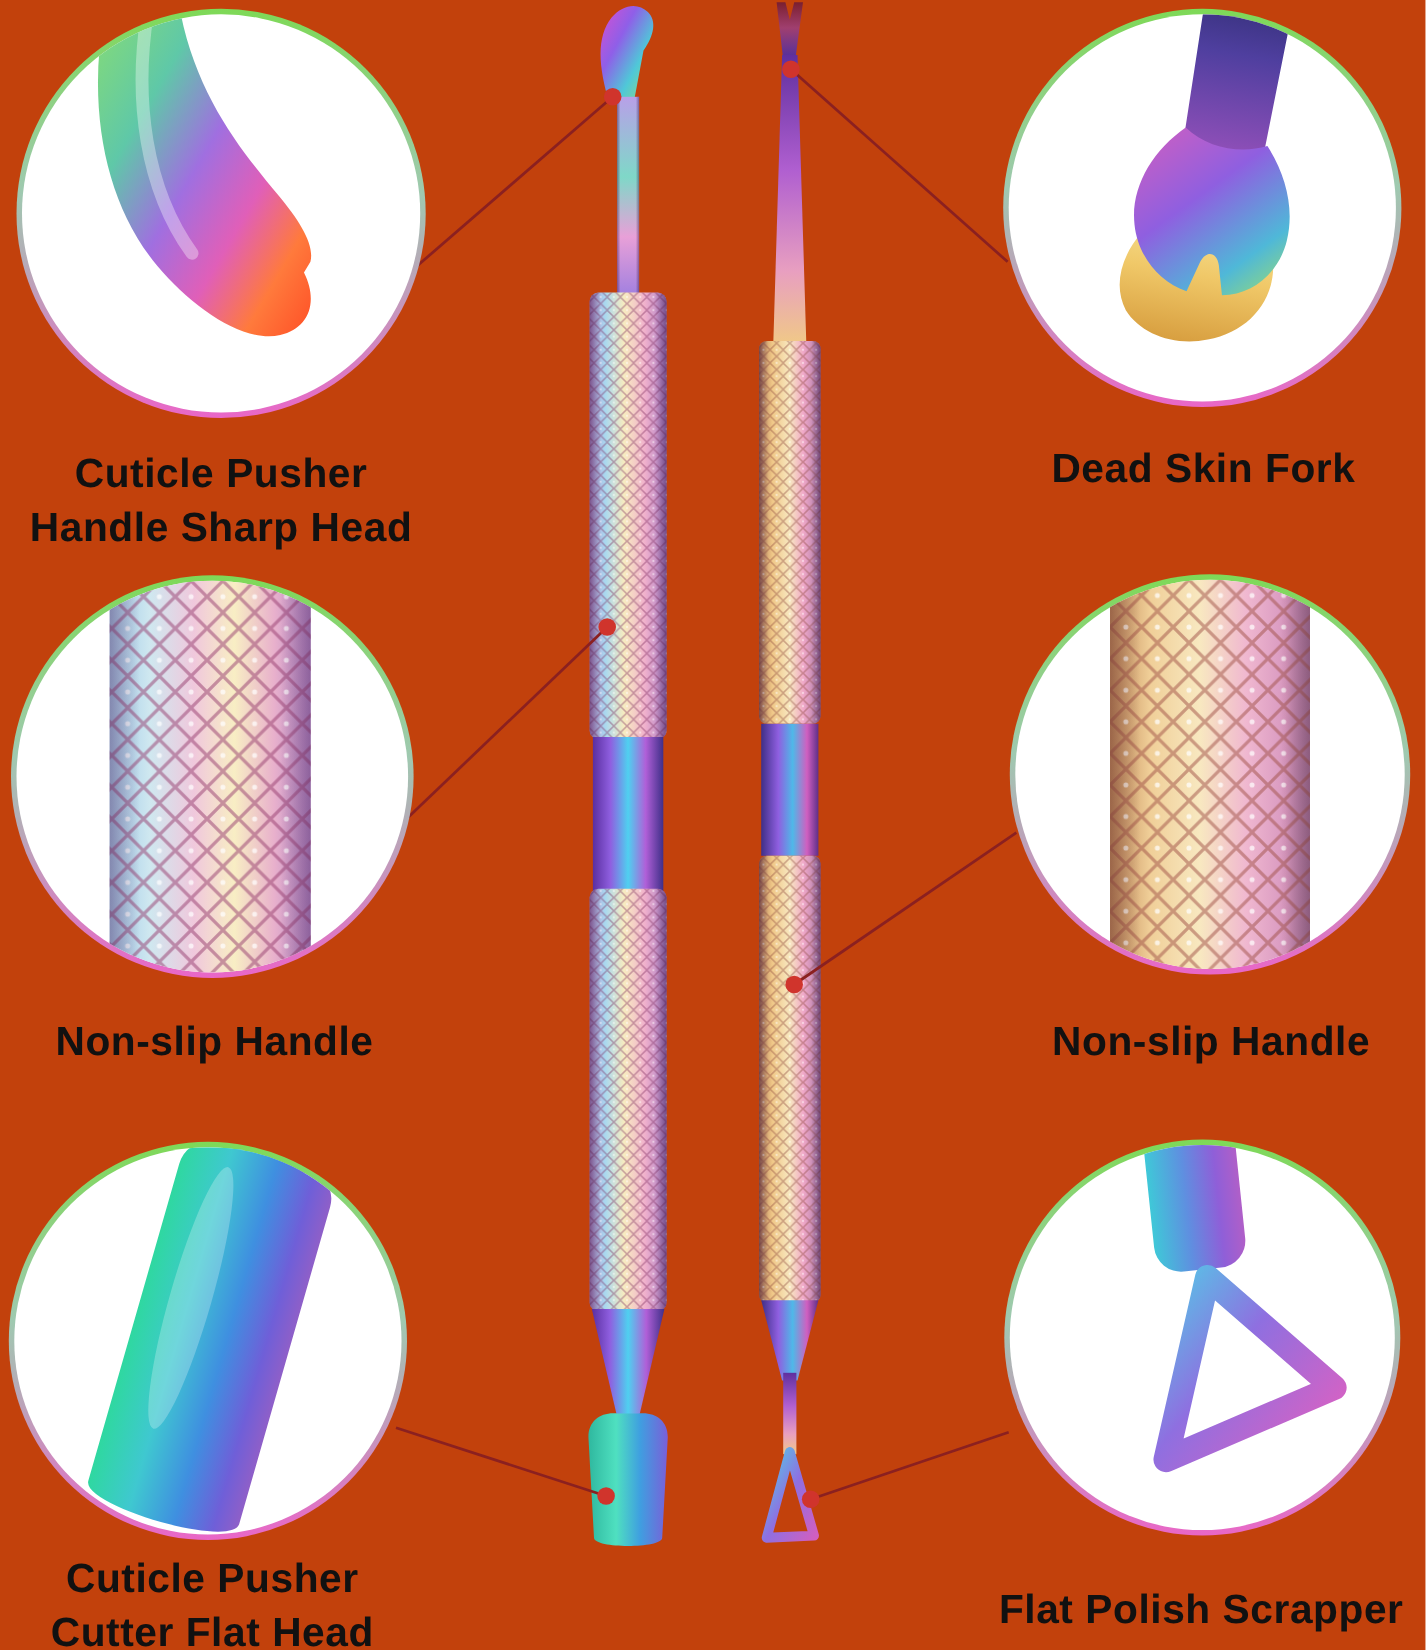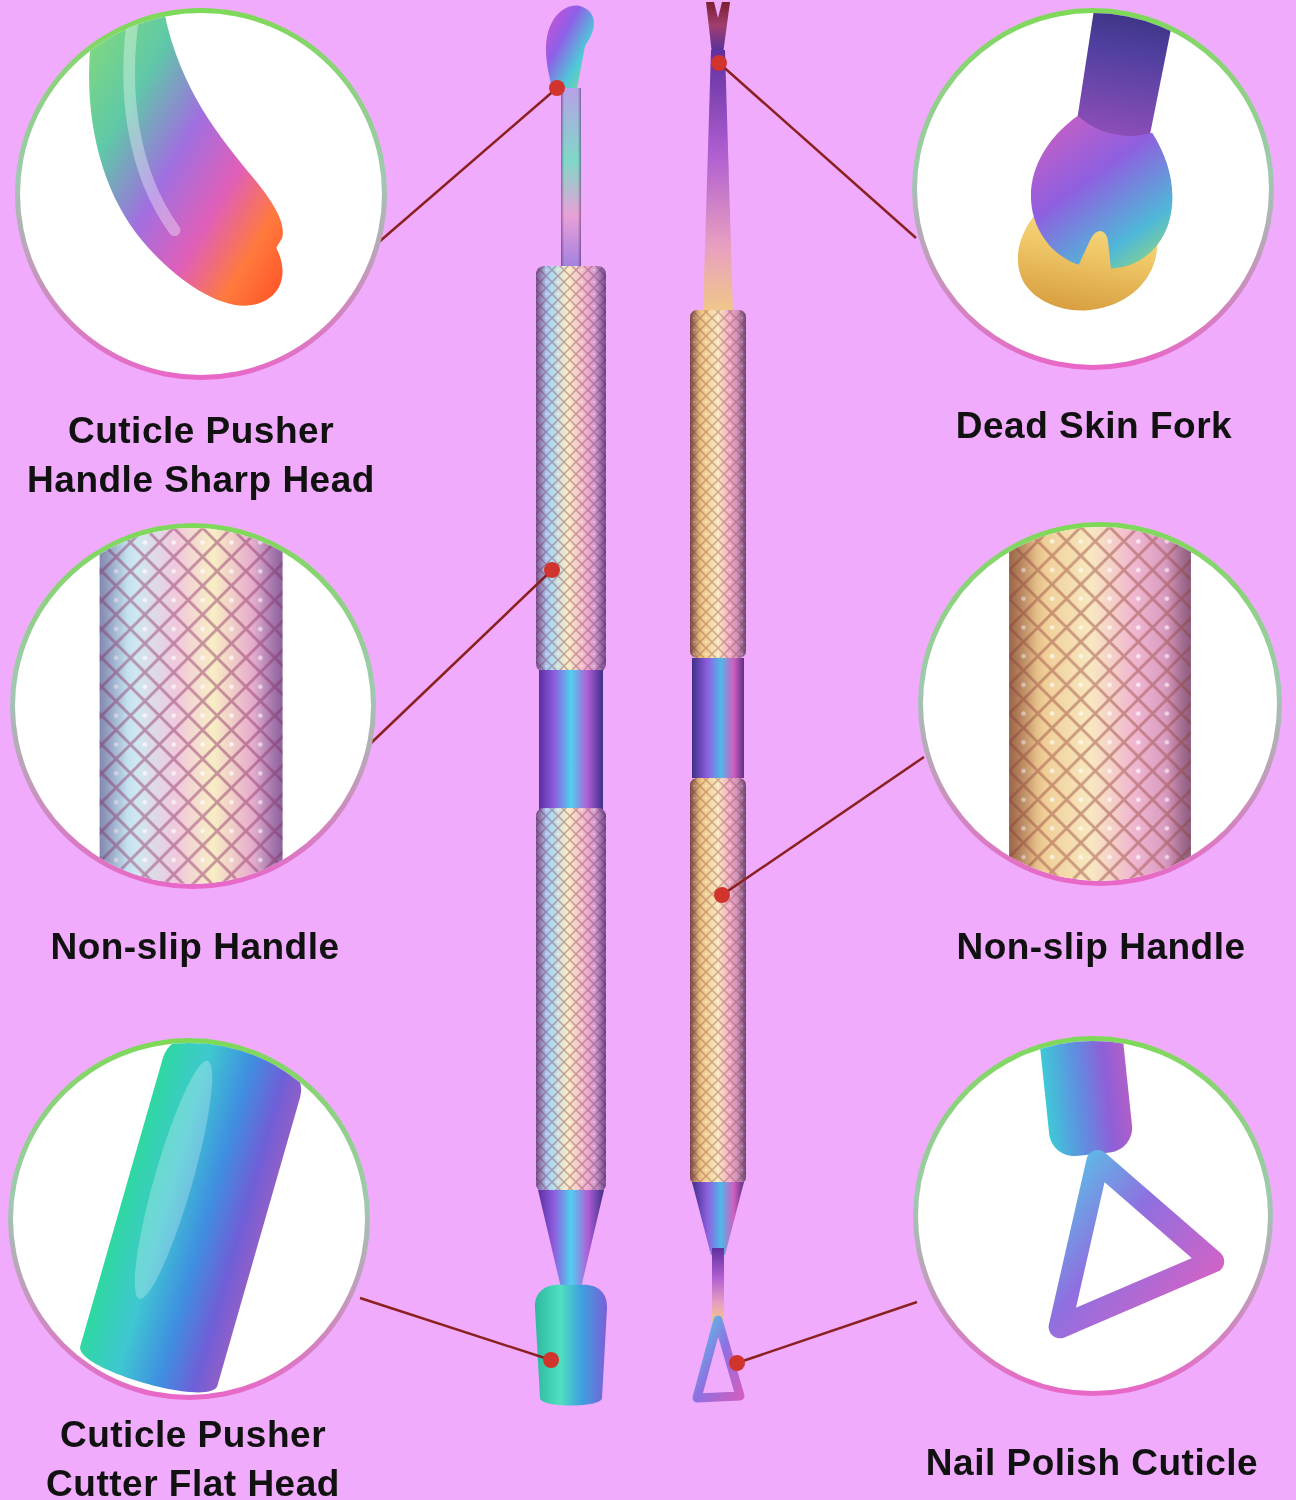--- a/index.html
+++ b/index.html
@@ -1,17 +1,17 @@
 <!DOCTYPE html>
 <html><head>
 <meta charset="utf-8">
 <style>
   html,body { margin:0; padding:0; background:#ffffff; }
   .stage {
-    position:relative; width:1296px; height:1500px; background:#f0abfc;
+    position:relative; width:1296px; height:1500px; background:#c2410c;
     overflow:hidden; font-family:"Liberation Sans", sans-serif;
   }
   .tool { position:absolute; top:0; height:1420px; }
   .tool svg { display:block; width:100%; height:100%; }
   .tool-left  { left:516px; width:110px; }
   .tool-right { left:664px; width:110px; }
   .overlay { position:absolute; left:0; top:0; pointer-events:none; }
 
   .ring {
     position:absolute; border-radius:50%;
@@ -365,16 +365,16 @@
 
   <div class="label lab-tr">
     <div>Dead Skin Fork</div>
   </div>
 
   <div class="label lab-mr">
     <div>Non-slip Handle</div>
   </div>
 
   <div class="label lab-br">
-    <div>Nail Polish Cuticle</div>
+    <div>Flat Polish Scrapper</div>
   </div>
 
 </div>
 
 </body></html>

